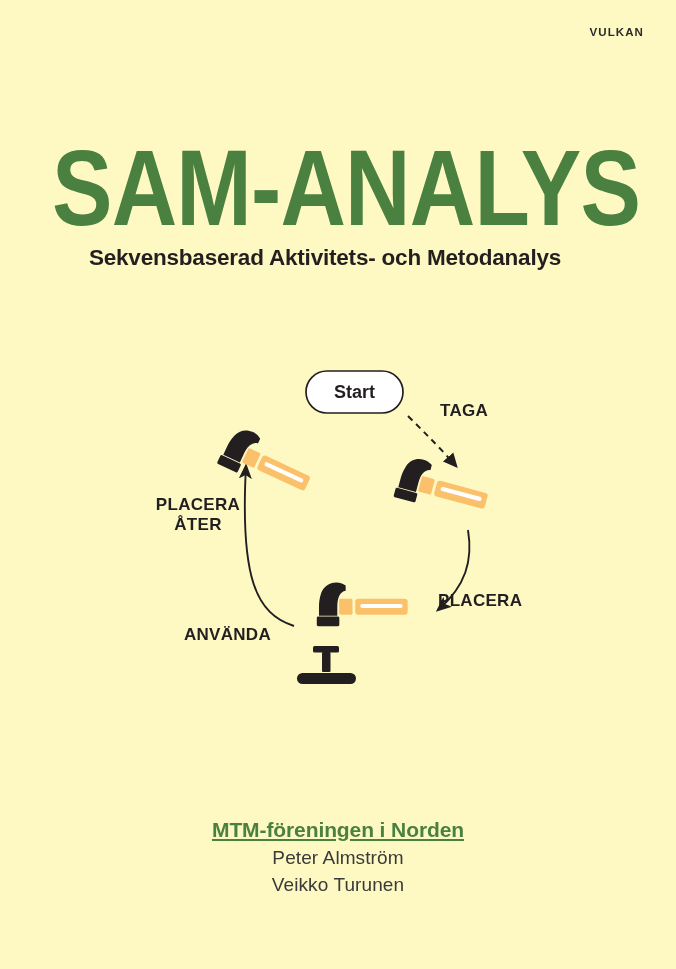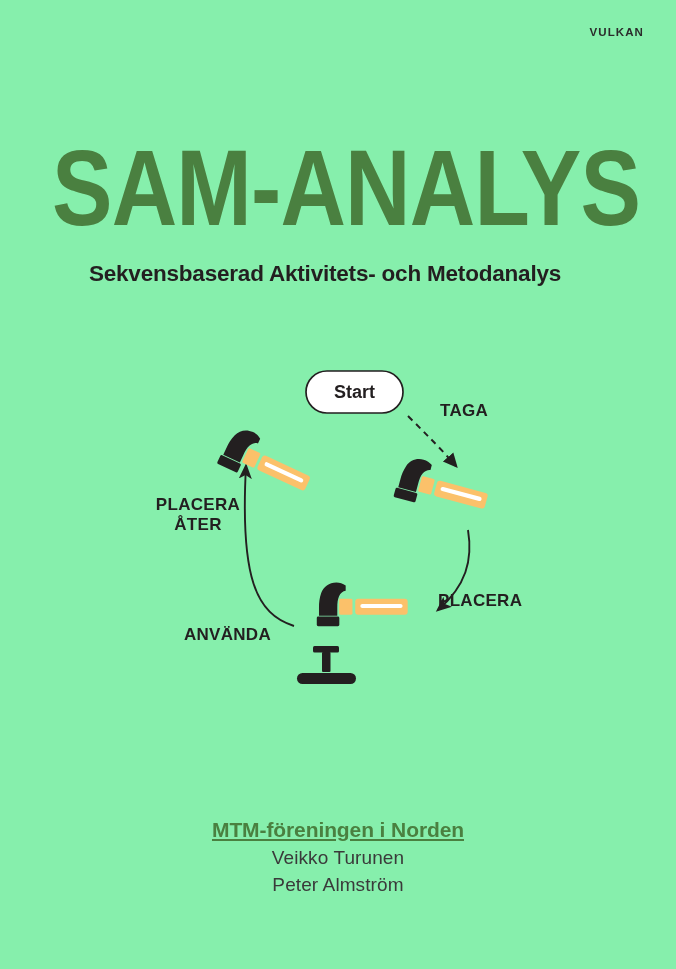--- a/index.html
+++ b/index.html
@@ -12,21 +12,21 @@
     height: 969px;
     position: relative;
     overflow: hidden;
     font-family: "Liberation Sans", sans-serif;
     color: #231f20;
   }
 
   .cover {
     position: absolute;
     inset: 0;
-    background: #86efac;
+    background: #fef9c3;
   }
 
   
   .publisher {
     position: absolute;
     top: 26px;
     right: 32px;
     font-family: "Liberation Sans", sans-serif;
     font-weight: bold;
     font-size: 11.5px;
@@ -47,21 +47,21 @@
     font-weight: bold;
     font-size: 108px;
     line-height: 0.92;
     letter-spacing: -1px;
     color: #4a8040;
     transform: scaleX(0.84);
     transform-origin: center center;
     white-space: nowrap;
   }
   .subtitle {
-    margin-top: 24px;
+    margin-top: 8px;
     font-family: "Liberation Sans", sans-serif;
     font-weight: bold;
     font-size: 22.5px;
     letter-spacing: -0.2px;
     color: #231f20;
     white-space: nowrap;
   }
 
   
   .diagram-wrap {
@@ -197,17 +197,17 @@
 
       <g transform="translate(205,105) rotate(25) scale(0.92)">
         <use href="#hammer"></use>
       </g>
 
     </svg>
   </div>
 
   <div class="footer">
     <div class="org">MTM-föreningen i Norden</div>
+    <div class="author">Peter Almström</div>
     <div class="author">Veikko Turunen</div>
-    <div class="author">Peter Almström</div>
   </div>
 
 </div>
 
 </body></html>

